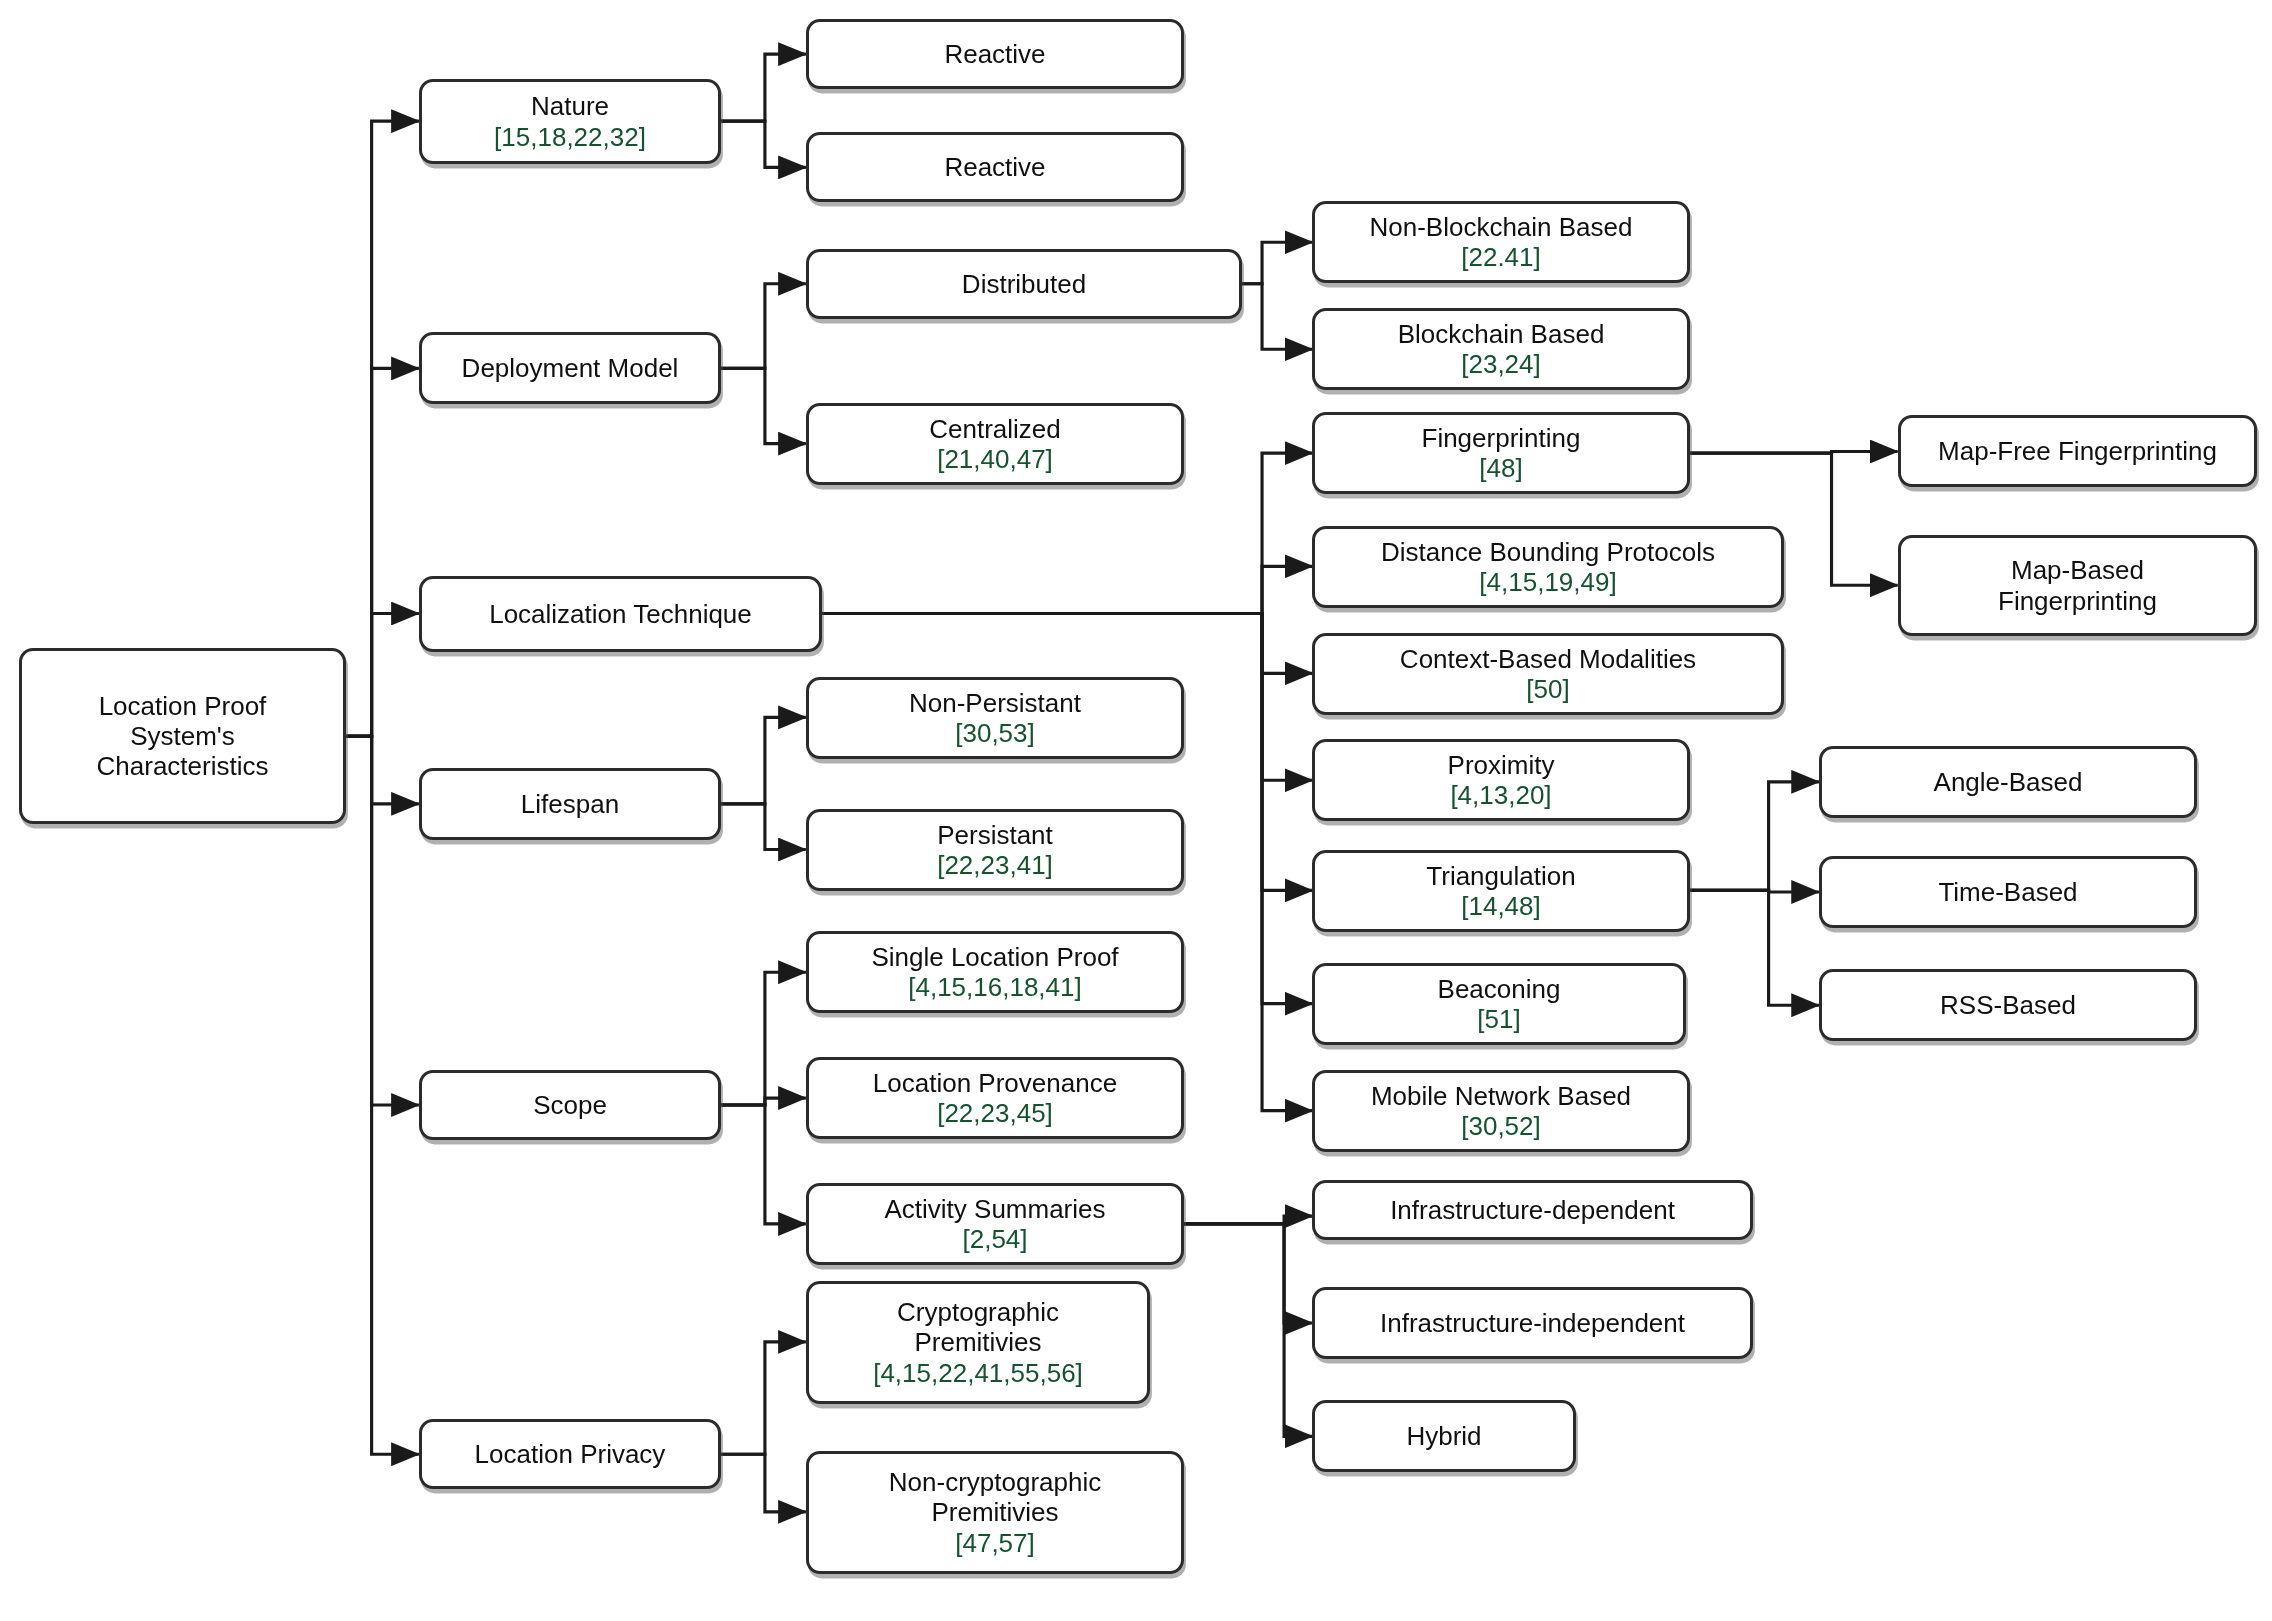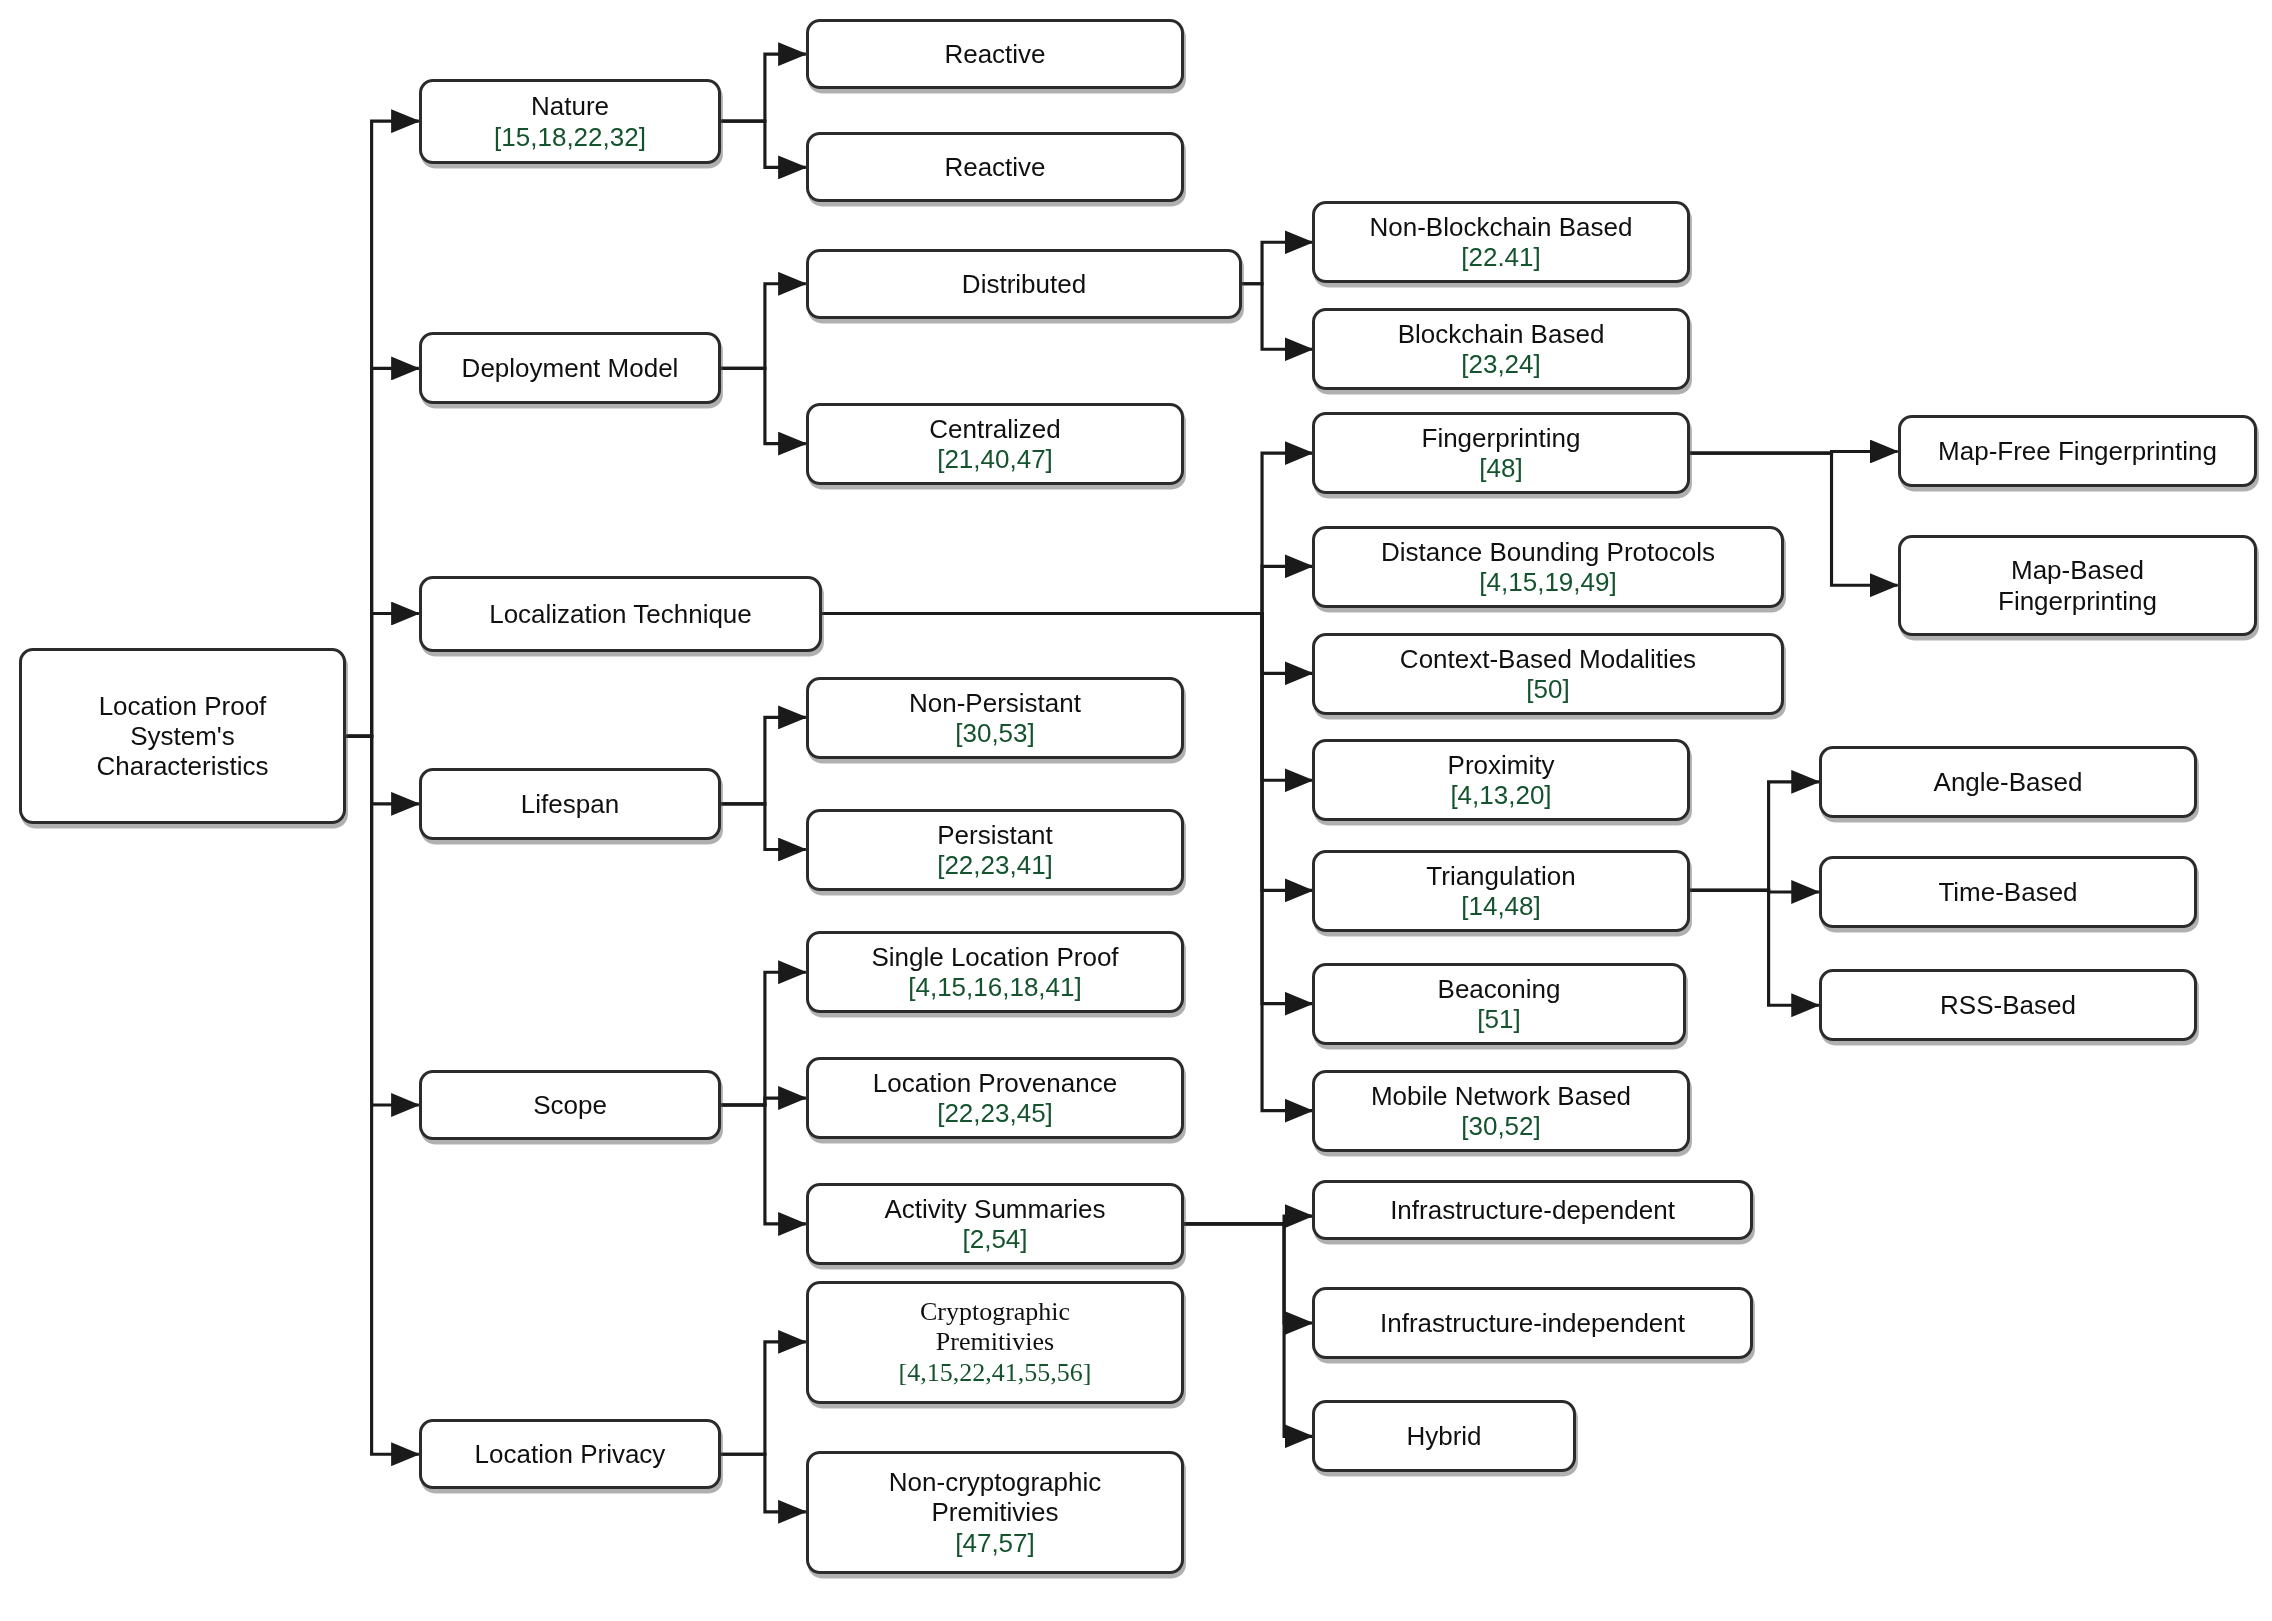--- a/index.html
+++ b/index.html
@@ -216,21 +216,21 @@
       </div>
       <div class="node" style="left: 1312px; top: 1287px; width: 441px; height: 72px;">
         <span class="node-label">Infrastructure-independent</span>
       </div>
       <div class="node" style="left: 1312px; top: 1400px; width: 264px; height: 72px;">
         <span class="node-label">Hybrid</span>
       </div>
       <div class="node" style="left: 419px; top: 1419px; width: 302px; height: 70px;">
         <span class="node-label">Location Privacy</span>
       </div>
-      <div class="node" style="left: 806px; top: 1281px; width: 378px; height: 123px; font-family: Liberation Serif, serif;">
+      <div class="node" style="left: 806px; top: 1281px; width: 344px; height: 123px;">
         <span class="node-label">Cryptographic
 Premitivies</span>
         <span class="node-citation">[4,15,22,41,55,56]</span>
       </div>
       <div class="node" style="left: 806px; top: 1451px; width: 378px; height: 123px;">
         <span class="node-label">Non-cryptographic
 Premitivies</span>
         <span class="node-citation">[47,57]</span>
       </div>
     </div>

